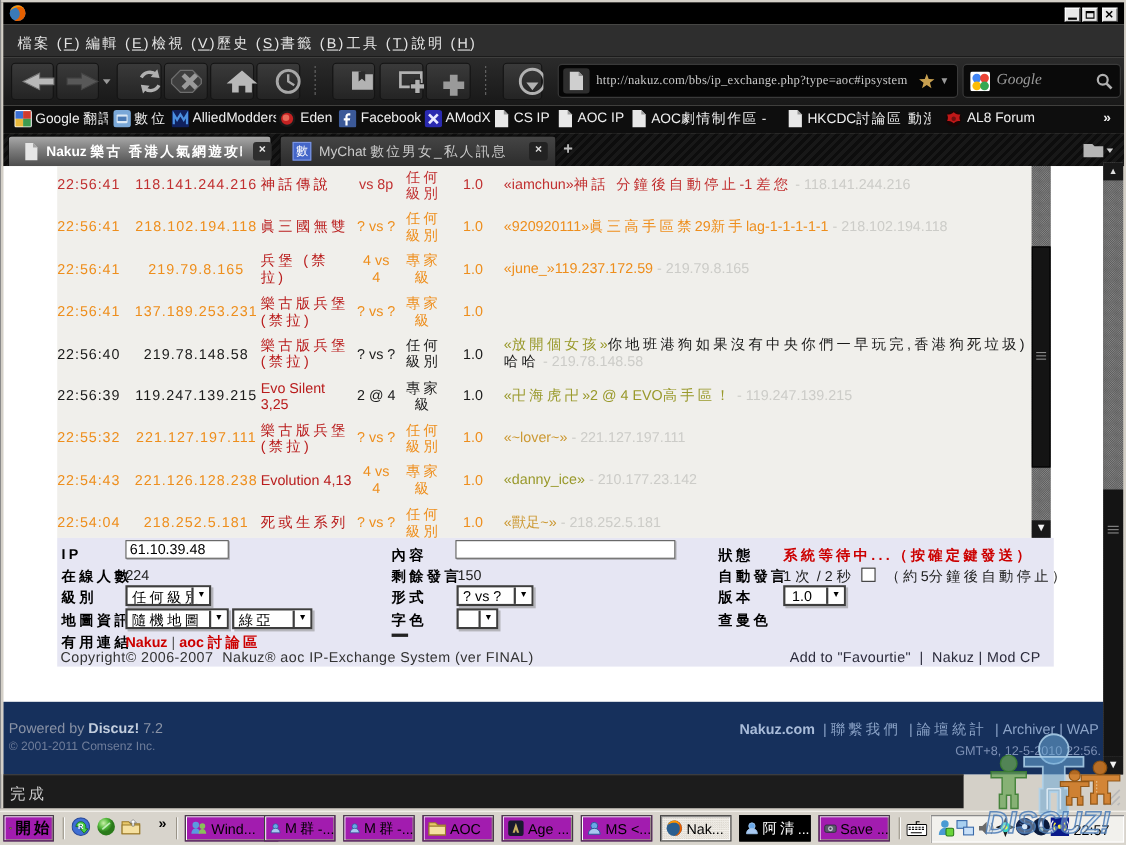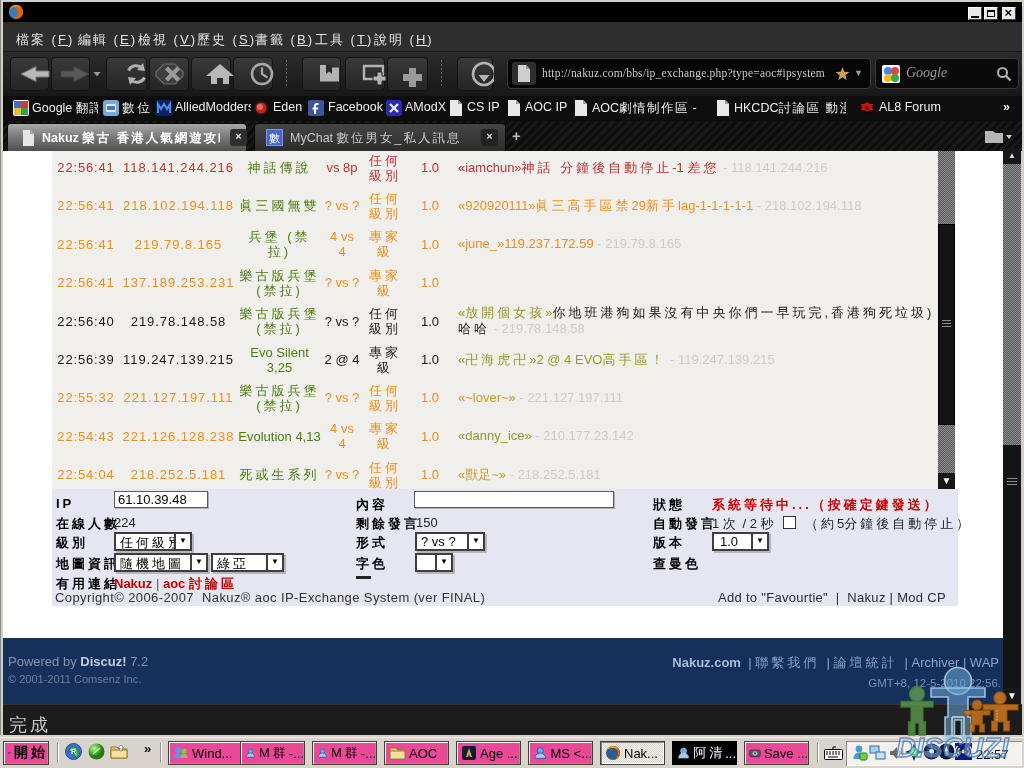--- a/index.html
+++ b/index.html
@@ -17,44 +17,44 @@
 #bookbar{left:1px;top:96px;width:1021px;height:25px;background:#0e0e0e}
 .bk{position:absolute;top:4px;height:17px;color:#efefef;font-size:12.5px;white-space:nowrap}
 .bkico{position:absolute;top:4px;width:16px;height:16px}
 #tabbar{left:1px;top:121px;width:1021px;height:30px;background:repeating-linear-gradient(135deg,#181818 0 3px,#0d0d0d 3px 6px)}
 .tab{position:absolute;top:2px;height:28px;border-radius:4px 4px 0 0;border:1px solid #0a0a0a;border-bottom:none}
 #viewport{left:3px;top:151px;width:1000px;height:553px;background:#fff}
 
 .checker{background-color:#5d5d5d;background-image:linear-gradient(45deg,#8a8a8a 25%,transparent 25%,transparent 75%,#8a8a8a 75%),linear-gradient(45deg,#8a8a8a 25%,#5d5d5d 25%,#5d5d5d 75%,#8a8a8a 75%);background-size:2px 2px;background-position:0 0,1px 1px}
 .checker2{background-color:#5d5d5d;background-image:linear-gradient(45deg,#888 25%,transparent 25%,transparent 75%,#888 75%),linear-gradient(45deg,#888 25%,#5d5d5d 25%,#5d5d5d 75%,#888 75%);background-size:2px 2px;background-position:0 0,1px 1px}
 .sbbtn{background:#181818;color:#e0e0e0;text-align:center}
-#statusbar{left:1px;top:704px;width:1021px;height:31px;background:#1c1c1c;border-top:1px solid #333;color:#c9c9c9;font-size:18px}
+#statusbar{left:1px;top:704px;width:875px;height:31px;background:#1c1c1c;border-top:1px solid #333;color:#c9c9c9;font-size:14px}
 
 #tablewrap{left:49px;top:0px;width:889px;height:338px;overflow:hidden;background:#f0efeb}
 .trow{position:absolute;left:0;width:889px;height:39px;display:flex;align-items:center;font-size:13px}
-.c1{width:68px;text-align:center;flex:none}
+.c1{width:68px;flex:none}
 .c2{width:117px;text-align:center;flex:none}
-.c3{width:85px;text-align:center;flex:none;color:#4d7c0f;line-height:15px;letter-spacing:3px}
+.c3{width:85px;text-align:left;flex:none;color:#b91c1c;line-height:15px;letter-spacing:3px}
 .c4{width:40px;text-align:center;flex:none;line-height:15px}
 .c5{width:46px;text-align:center;flex:none;line-height:15px;letter-spacing:3px}
 .c6{width:44px;text-align:center;flex:none}
 .c7{flex:1;padding-left:6px;line-height:16px}
 .cj{letter-spacing:3px;font-style:normal}
 .c1{letter-spacing:.85px}.c2{letter-spacing:.95px}
 .or{color:#ee8e1c}.rd{color:#c13030}.bk7{color:#1a1a1a}.ol{color:#99992b}.gd{color:#cc9933}.gy{color:#ccccc8}
 #formarea{left:49px;top:338px;width:906px;height:117px;background:#e6e6f3;font-size:13px}
 .flabel{position:absolute;color:#000;font-weight:bold;white-space:nowrap;letter-spacing:3px}
 .fval{position:absolute;color:#222;white-space:nowrap}
 .inputbox{position:absolute;background:#fff;border:1px solid #5a5a5a;box-shadow:1px 1px 0 rgba(120,120,120,.5)}
 .selbox{position:absolute;background:#fff;border:2px solid #3e3e3e;box-shadow:2px 2px 0 rgba(140,140,140,.55);font-size:13px;color:#000}
 .selbox .arr{position:absolute;right:0;top:0;bottom:0;width:16px;border-left:2px solid #3e3e3e;background:#fff;text-align:center;color:#000}
 #footer{left:0px;top:487px;width:1000px;height:66px;background:#16305c;color:#8095b8;font-size:13px}
 
 #taskbar{left:0;top:737px;width:1024px;height:31px;background:#d8d4cc;border-top:1px solid #f5f3ef}
-.tbtn{position:absolute;top:3px;height:24px;background:#ec4899;border:1px solid #404040;box-shadow:inset 1px 1px 0 #fff,inset -1px -1px 0 #9a9488;font-size:13px;color:#000;display:flex;align-items:center;padding-left:4px;white-space:nowrap;overflow:hidden}
+.tbtn{position:absolute;top:3px;height:24px;background:#a21caf;border:1px solid #404040;box-shadow:inset 1px 1px 0 #fff,inset -1px -1px 0 #9a9488;font-size:13px;color:#000;display:flex;align-items:center;padding-left:4px;white-space:nowrap;overflow:hidden}
 .tsep{position:absolute;top:5px;width:2px;height:20px;border-left:1px solid #9a9488;border-right:1px solid #fff}
 </style></head>
 <body>
 <div id="root">
 
   <div class="abs" id="titlebar">
     <svg class="abs" style="left:7px;top:2px" width="16" height="16" viewBox="0 0 16 16">
         <circle cx="8" cy="8" r="7.2" fill="#3a7ab8"></circle>
         <path d="M8 .8a7.2 7.2 0 0 1 7.2 7.2A7.2 7.2 0 0 1 8 15.2c-1 0-2-.2-2.9-.6 2.7-.4 4.9-2.9 4.9-6 0-2.2-1.2-4.2-3-5.2.3-.9.6-1.7 1-2.6z" fill="#e66000"></path>
         <path d="M1.2 6C2 3.2 4.7 1 8 1c2.5 0 4.8 1.3 6 3.2-1.8-1.4-3.8-1.9-6-1.7C5.2 2.8 2.8 4 1.2 6z" fill="#ff9500"></path>

